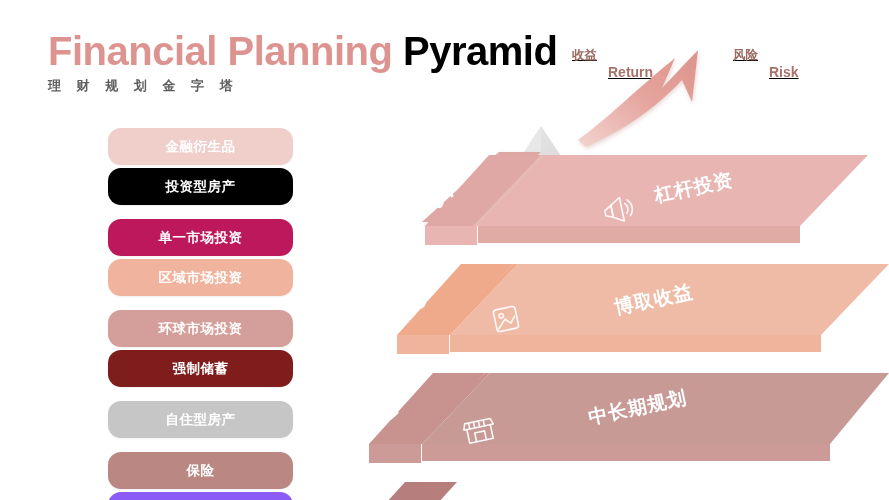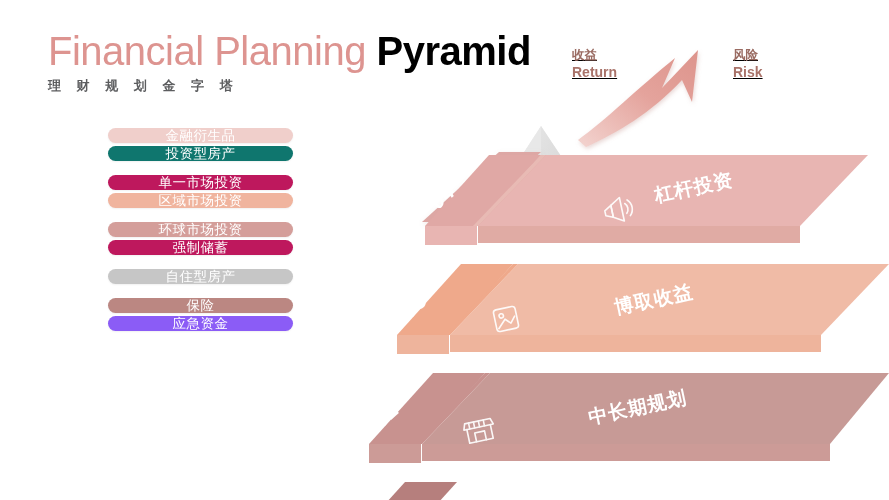--- a/index.html
+++ b/index.html
@@ -26,21 +26,21 @@
     width: 480px;
   }
   #main-title {
     font-size: 40px;
     line-height: 46px;
     letter-spacing: -0.5px;
     white-space: nowrap;
   }
   #main-title .t-primary {
     color: #dd9490;
-    font-weight: normal;
+    font-weight: bold;
   }
   #main-title .t-secondary {
     color: #000000;
     font-weight: bold;
   }
   #sub-title {
     margin-top: 3px;
     font-size: 13px;
     color: #5c5d5f;
     letter-spacing: 6px;
@@ -50,29 +50,29 @@
   
   #pill-list {
     position: absolute;
     left: 108px;
     top: 128px;
     width: 185px;
   }
   .pill-group { margin-bottom: 14px; }
   .pill-group:last-child { margin-bottom: 12px; }
   .pill {
-    height: 15px;
+    height: 37px;
     border-radius: 13px;
     margin-bottom: 3px;
     display: flex;
     align-items: center;
     justify-content: center;
     color: #ffffff;
     font-size: 13.5px;
-    font-weight: normal;
+    font-weight: bold;
     letter-spacing: 0.5px;
     box-shadow: 0 1px 2px rgba(0,0,0,0.06);
   }
   .pill:last-child { margin-bottom: 0; }
 
   
   .axis-label {
     position: absolute;
     text-align: left;
     line-height: 17px;
@@ -82,20 +82,21 @@
     font-size: 12.5px;
     font-weight: bold;
     color: #9a6b62;
     display: block;
   }
   .axis-label .en {
     font-size: 14px;
     font-weight: bold;
     color: #a9736a;
     display: block;
+    margin-left: 36px;
   }
   #label-return { left: 572px; top: 47px; }
   #label-risk   { left: 733px; top: 47px; }
 
   
   #pyramid-wrap {
     position: absolute;
     left: 360px;
     top: 14px;
     width: 529px;
@@ -136,29 +137,29 @@
     <div id="main-title">
       <span class="t-primary">Financial Planning</span>
       <span class="t-secondary">Pyramid</span>
     </div>
     <div id="sub-title">理 财 规 划 金 字 塔</div>
   </div>
 
   <div id="pill-list">
       <div class="pill-group">
         <div class="pill" style="background: rgb(240, 207, 203);">金融衍生品</div>
-        <div class="pill" style="background: #0f766e;">投资型房产</div>
+        <div class="pill" style="background: #000000;">投资型房产</div>
       </div>
       <div class="pill-group">
         <div class="pill" style="background: #be185d;">单一市场投资</div>
         <div class="pill" style="background: rgb(240, 180, 158);">区域市场投资</div>
       </div>
       <div class="pill-group">
         <div class="pill" style="background: rgb(212, 158, 154);">环球市场投资</div>
-        <div class="pill" style="background: #be185d;">强制储蓄</div>
+        <div class="pill" style="background: #7f1d1d;">强制储蓄</div>
       </div>
       <div class="pill-group">
         <div class="pill" style="background: rgb(198, 198, 198);">自住型房产</div>
       </div>
       <div class="pill-group">
         <div class="pill" style="background: rgb(187, 135, 130);">保险</div>
         <div class="pill" style="background: #8b5cf6;">应急资金</div>
       </div>
     </div>
 

